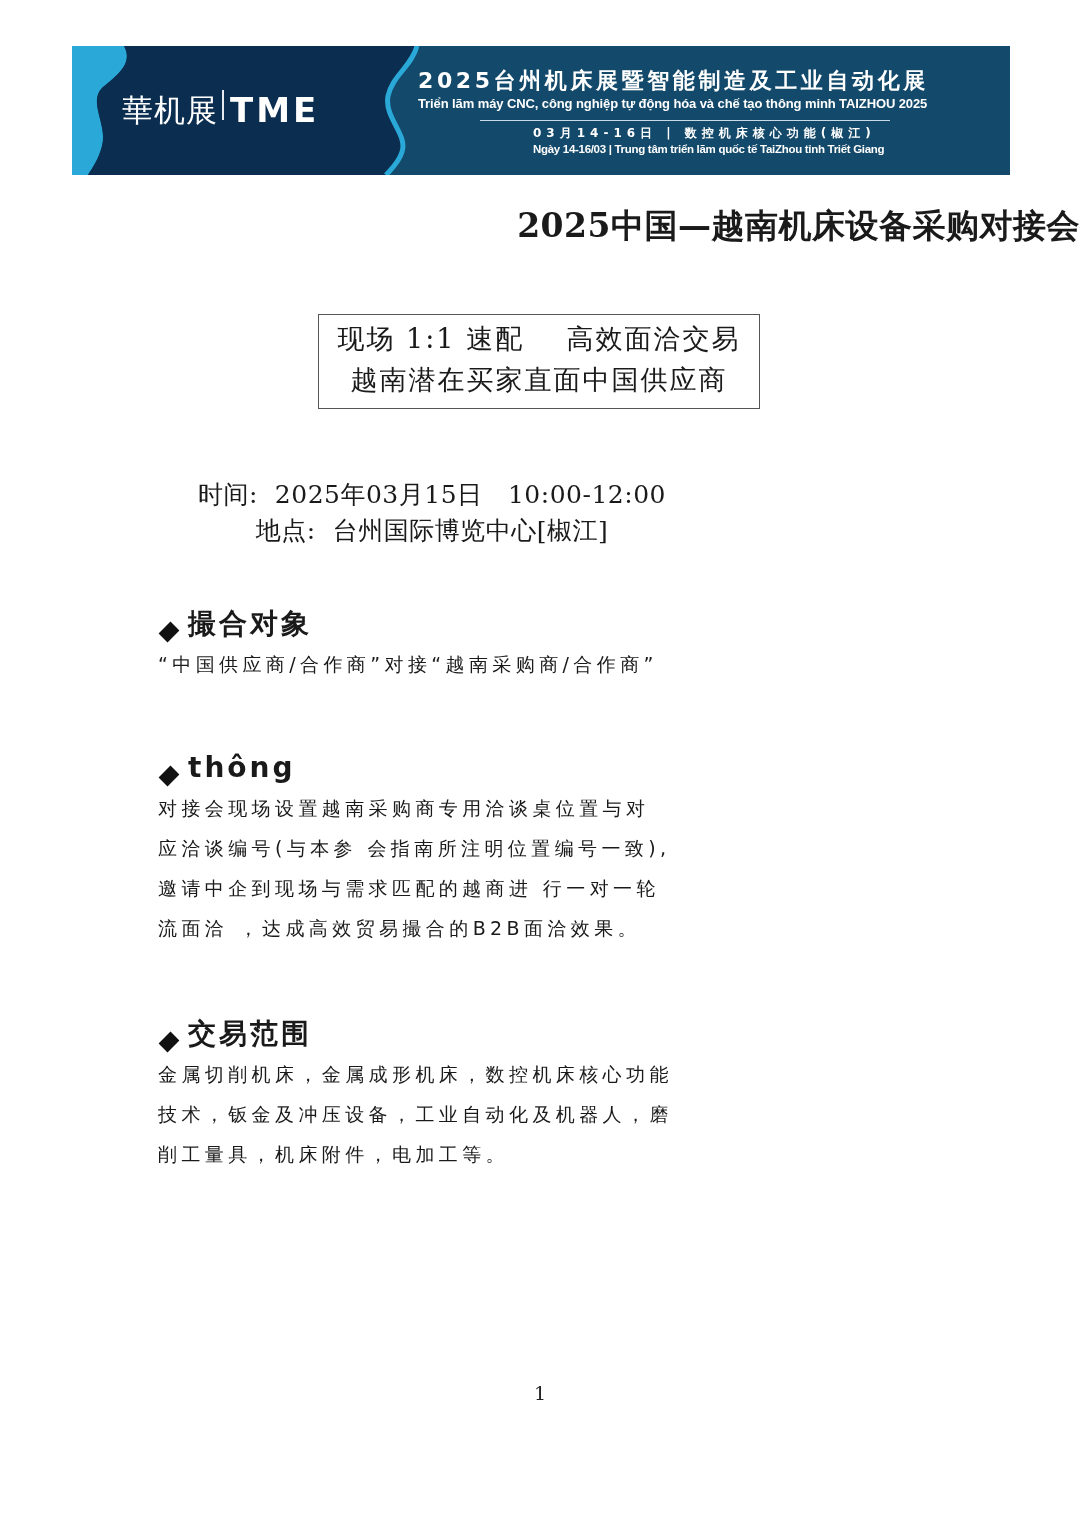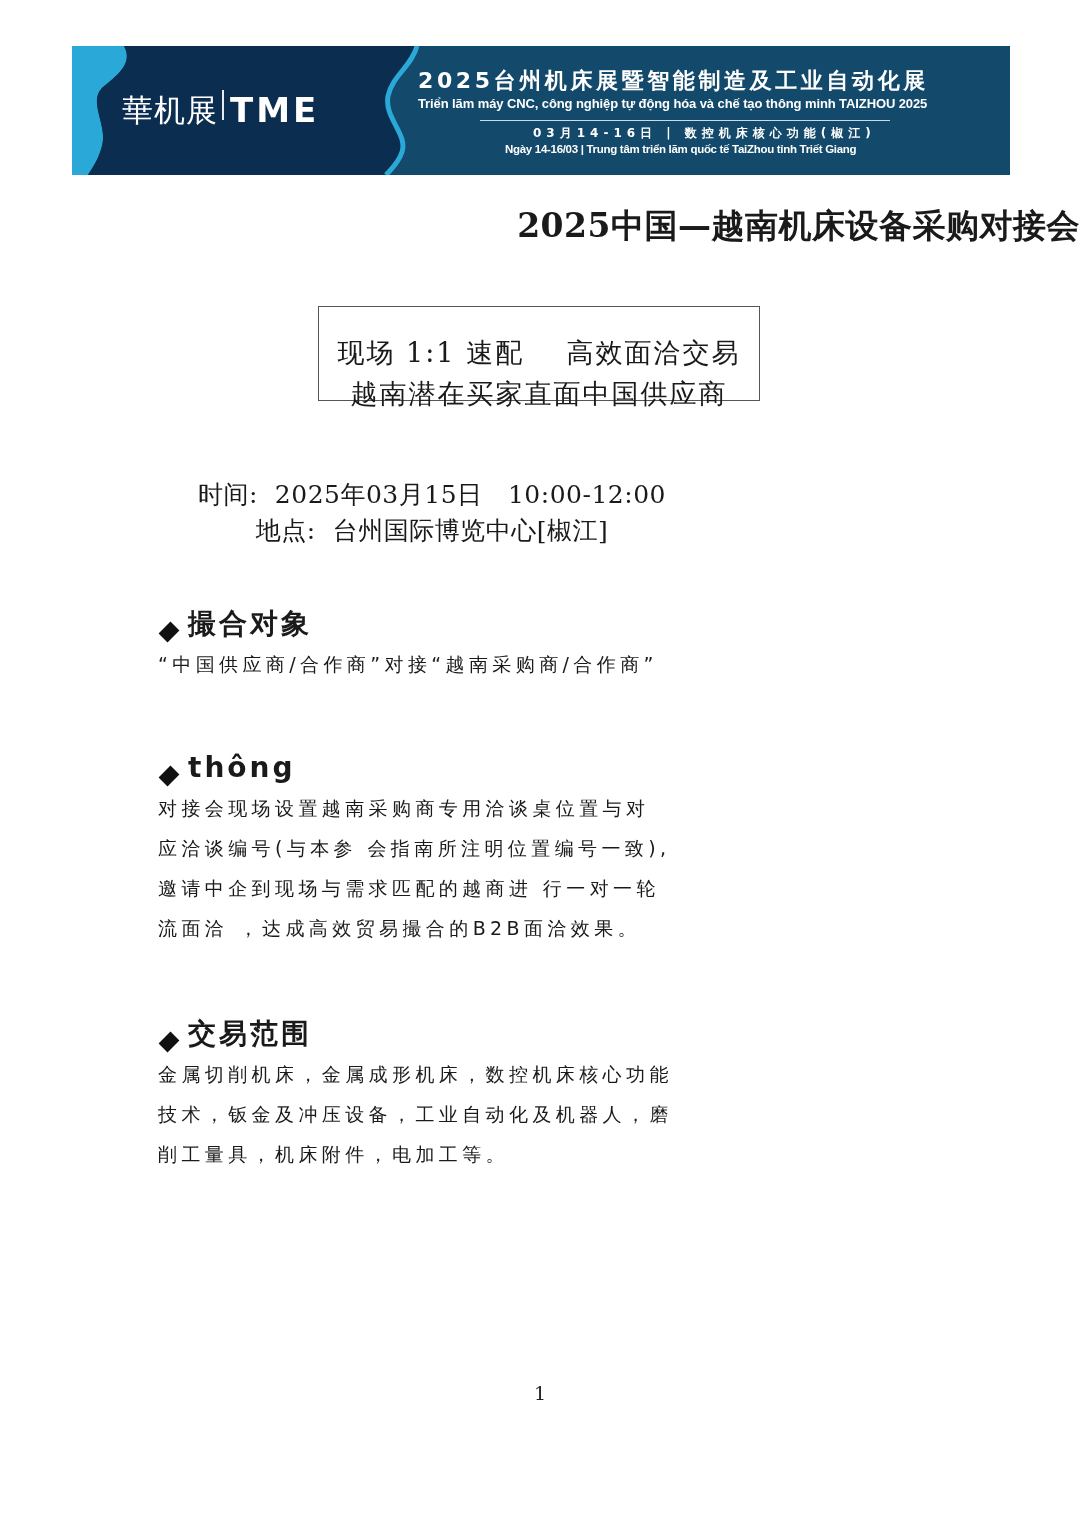--- a/index.html
+++ b/index.html
@@ -94,21 +94,21 @@
       font-size: 12px;
       letter-spacing: 5px;
       margin: 3px 0 0 115px;
       white-space: nowrap;
       line-height: 18px;
     }
     .banner-date-vn {
       font-family: "Liberation Sans", sans-serif;
       font-weight: bold;
       font-size: 11.5px;
-      margin: 0 0 0 87px;
+      margin: 0 0 0 115px;
       white-space: nowrap;
       letter-spacing: -0.3px;
       line-height: 15px;
     }
 
     
     .doc-title {
       position: absolute;
       left: 0;
       width: 1080px;
@@ -118,26 +118,26 @@
       font-weight: bold;
       font-size: 33px;
       letter-spacing: 0.5px;
       color: #1a1a1a;
     }
 
     
     .tagline-box {
       position: absolute;
       left: 318px;
-      top: 306px;
+      top: 314px;
       width: 442px;
       height: 95px;
       border: 1.5px solid #555;
       box-sizing: border-box;
-      padding-top: 25px;
+      padding-top: 3px;
       text-align: center;
     }
     .tagline-line {
       font-family: "DejaVu Serif", serif;
       font-size: 27px;
       line-height: 41px;
       letter-spacing: 2px;
       white-space: pre;
     }
 

